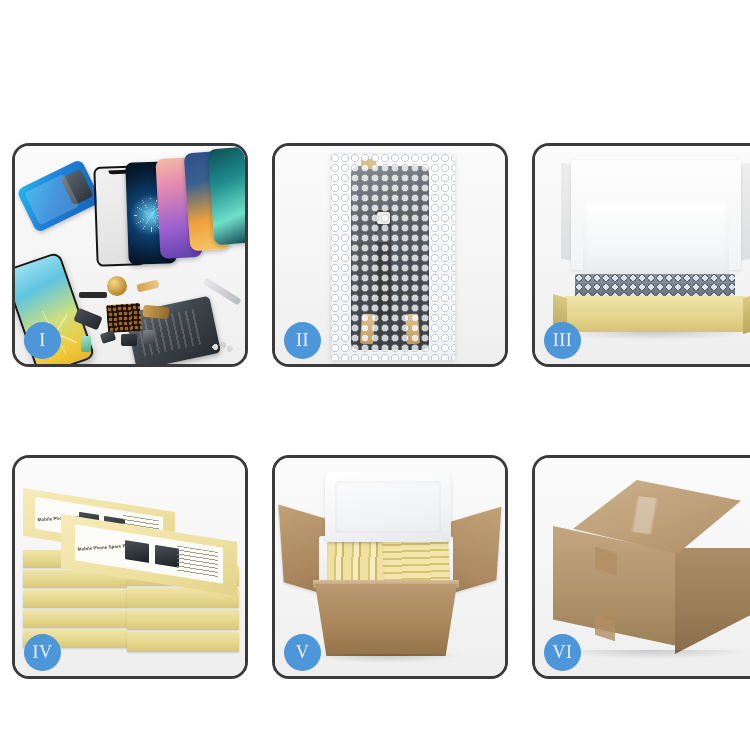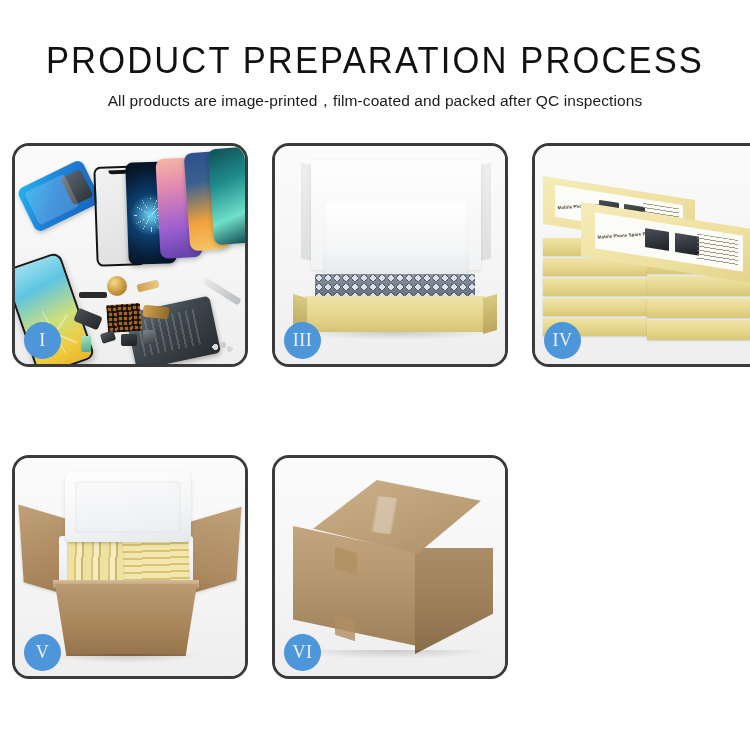--- a/index.html
+++ b/index.html
@@ -447,24 +447,20 @@
   .c6-shadow{
     position:absolute; left:4px; top:170px; width:192px; height:9px;
     background:radial-gradient(ellipse at 50% 0%, rgba(0,0,0,.16), transparent 72%);
   }
 </style>
 </head>
 <body>
 
 <div class="page">
 
-  <div class="header">
-    <h1 class="title">PRODUCT PREPARATION PROCESS</h1>
-    <p class="subtitle">All products are image-printed，film-coated and packed after QC inspections</p>
-  </div>
 
   <div class="grid">
 
     <div class="card">
       <div class="card-stage">
         <div class="ph ph-back">
           <div class="ph-back-chip"></div>
         </div>
         <div class="ph ph-blk">
           <div class="notch"></div>
@@ -486,20 +482,36 @@
         <div class="part part-sq1"></div>
         <div class="part part-sq2"></div>
         <div class="part part-sq3"></div>
         <div class="part part-sq4"></div>
         <div class="part part-tweezer"></div>
         <div class="part part-screws"></div>
       </div>
       <div class="badge">I</div>
     </div>
 
+    <div class="card">
+      <div class="card-stage">
+        <div class="bubble-bag">
+          <div class="wrapped-screen">
+            <div class="tab"></div>
+            <div class="ws-flex"></div>
+            <div class="ws-chip"></div>
+            <div class="ws-chip2"></div>
+            <div class="ws-tape-l"></div>
+            <div class="ws-tape-r"></div>
+          </div>
+          <div class="bubble-overlay"></div>
+        </div>
+      </div>
+      <div class="badge">II</div>
+    </div>
 
     <div class="card">
       <div class="card-stage">
         <div class="b3-lid-l"></div>
         <div class="b3-lid-r"></div>
         <div class="b3-lid"></div>
         <div class="b3-foam"></div>
         <div class="b3-bubble"></div>
         <div class="b3-body"></div>
         <div class="b3-shadow"></div>

